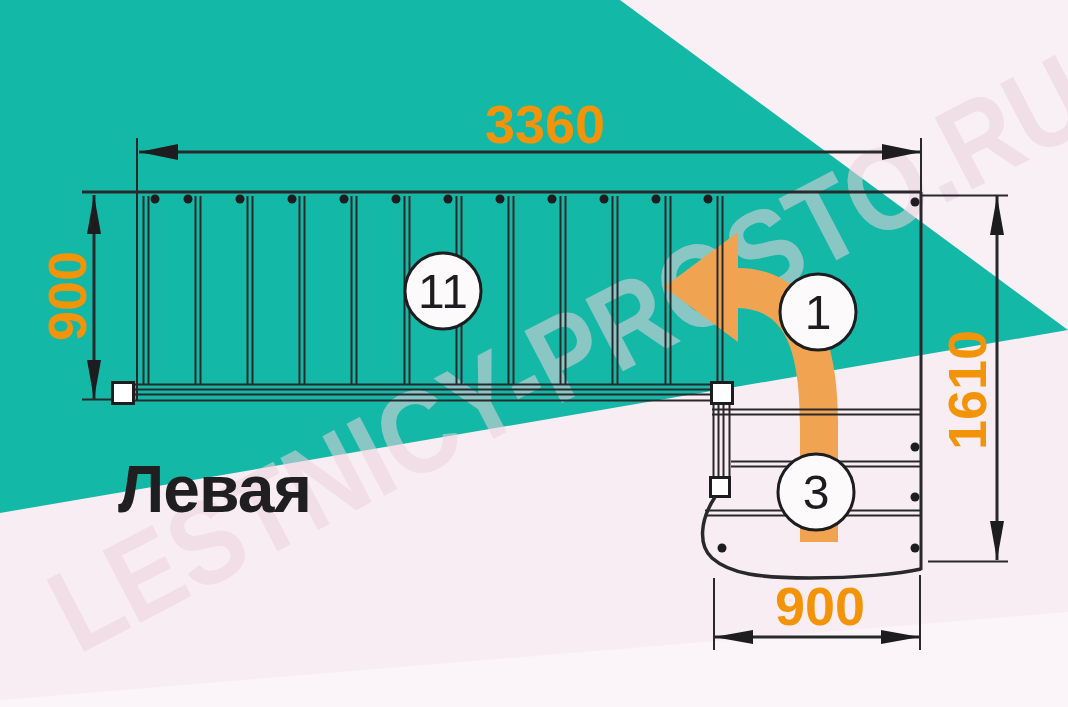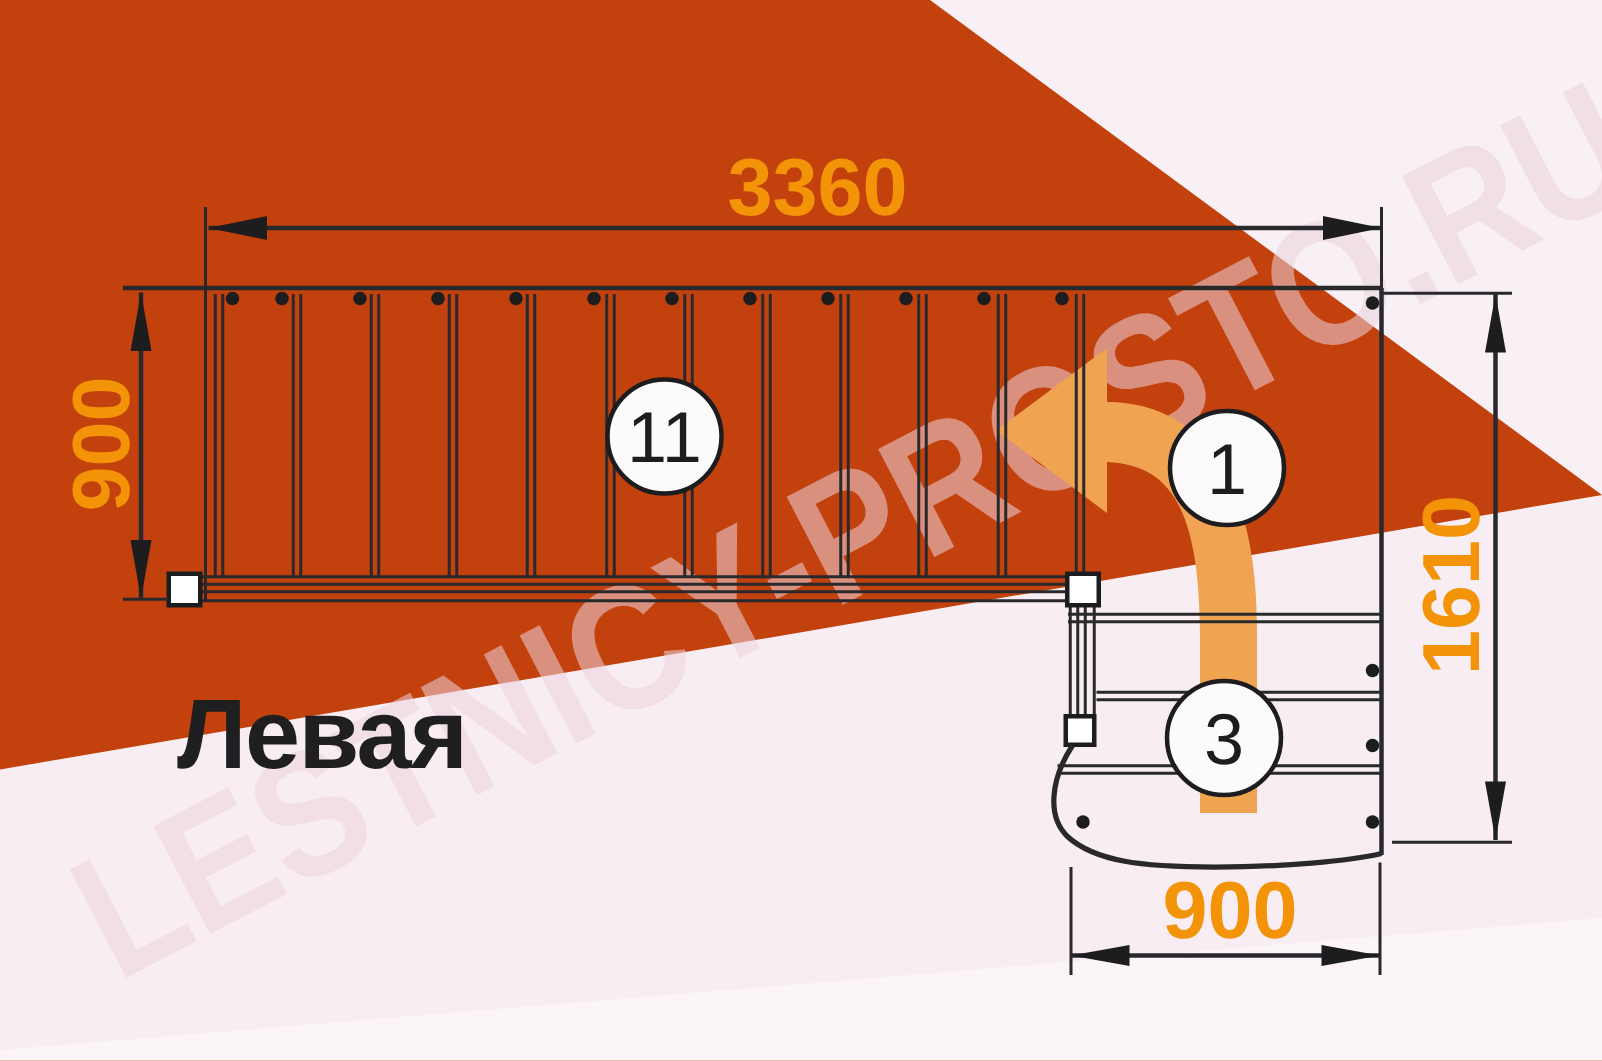--- a/index.html
+++ b/index.html
@@ -1,18 +1,18 @@
 <!DOCTYPE html>
 <html><head>
 <meta charset="utf-8">
 <style>
   html,body{margin:0;padding:0;background:#fff;}
   #page-root{
     position:relative;width:1068px;height:707px;overflow:hidden;
-    background:#c2410c;
+    background:#14b8a6;
     font-family:"Liberation Sans", sans-serif;
   }
   svg text{font-family:"Liberation Sans", sans-serif;}
   .dim-text{fill:#f39408;font-size:54px;font-weight:bold;}
   .badge-text{fill:#1d1d20;font-size:48px;}
   .title-text{fill:#1f1f22;font-size:66px;font-weight:bold;letter-spacing:-1px;}
   .wm-text{fill:#ecd2de;opacity:.55;font-size:118px;font-weight:bold;}
   .ln{stroke:#29292c;fill:none;}
   .badge{fill:#fdfafc;stroke:#1d1d20;stroke-width:3;}
 </style>

